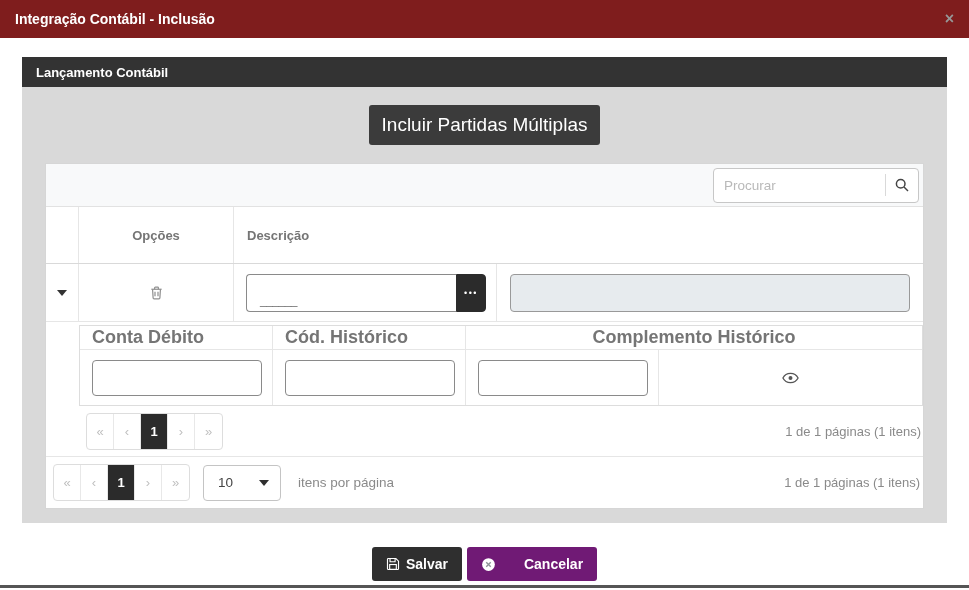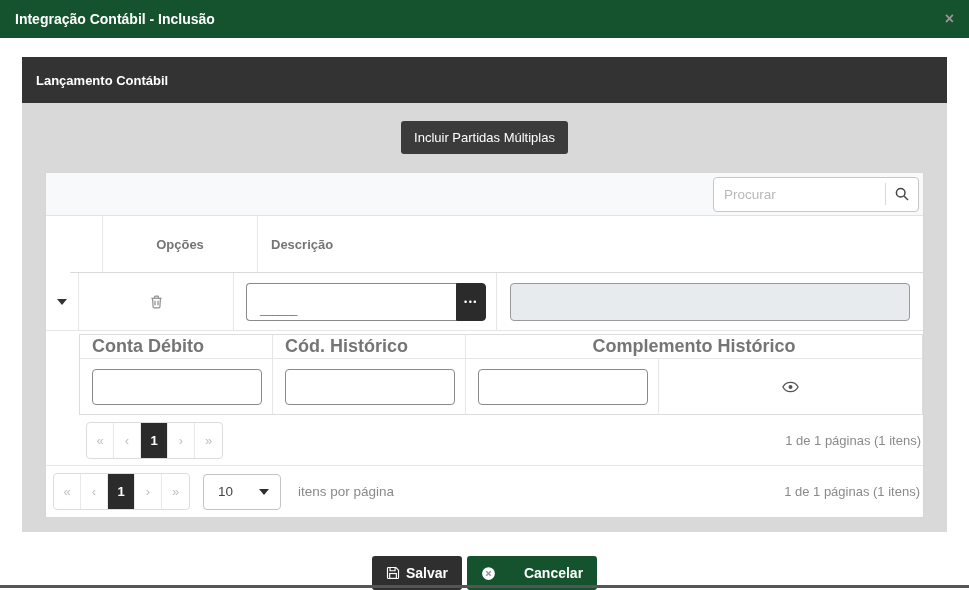--- a/index.html
+++ b/index.html
@@ -5,40 +5,40 @@
   * { box-sizing: border-box; margin: 0; padding: 0; }
   html,body { width: 969px; height: 590px; }
   body {
     font-family: "Liberation Sans", sans-serif;
     background: #ffffff;
     position: relative;
     overflow: hidden;
   }
   
   .titlebar {
-    height: 38px; background: #14532d;
+    height: 38px; background: #7f1d1d;
     display: flex; align-items: center; justify-content: space-between;
     padding: 0 15px;
   }
   .titlebar-title { color: #ffffff; font-size: 14px; font-weight: bold; }
   .close-x { color: #979797; font-size: 16px; font-weight: bold; cursor: pointer; line-height: 1; }
 
   
   .panel { margin: 19px 22px 0 22px; }
   .panel-header {
-    height: 46px; background: #333333; color: #ffffff;
+    height: 30px; background: #333333; color: #ffffff;
     font-size: 13px; font-weight: bold;
     display: flex; align-items: center; padding: 0 14px;
   }
   .panel-body { background: #d9d9d9; padding-bottom: 14px; }
 
   .btn-row { display: flex; justify-content: center; padding-top: 18px; }
   .btn-include {
     background: #3b3b3b; color: #fff; border: none; border-radius: 3px;
-    font-family: inherit; font-size: 13px; padding: 9px 13px; cursor: pointer;
+    font-family: inherit; font-size: 19px; padding: 9px 13px; cursor: pointer;
   }
 
   
   .grid { margin: 18px 23px 0 23px; background: #fff; border: 1px solid #d6d6d6; }
 
   .toolbar {
     height: 43px; background: #f8f9fa; border-bottom: 1px solid #e2e2e2;
     display: flex; align-items: center; justify-content: flex-end; padding-right: 4px;
   }
   .searchbox {
@@ -49,21 +49,21 @@
   .searchbox input {
     flex: 1; min-width: 0; border: none; outline: none; background: transparent;
     font-family: inherit; font-size: 13.5px; color: #15803d; padding: 0 10px;
   }
   .searchbox input::placeholder { color: #b9b9b9; }
   .search-icon-cell {
     width: 33px; height: 22px; border-left: 1px solid #d9d9d9;
     display: flex; align-items: center; justify-content: center; cursor: pointer;
   }
 
-  .thead { display: flex; height: 57px; border-bottom: 1px solid #d9d9d9; margin-left: 24px; }
+  .thead { display: flex; height: 57px; border-bottom: 1px solid #d9d9d9; }
   .th {
     display: flex; align-items: center;
     color: #757575; font-size: 13px; font-weight: bold;
     border-right: 1px solid #e6e6e6;
   }
   .c-expand { width: 33px; justify-content: center; }
   .c-opcoes { width: 155px; justify-content: center; }
   .c-codigo { width: 263px; padding-left: 13px; }
   .c-desc   { flex: 1; padding-left: 13px; border-right: none; }
 
@@ -159,21 +159,21 @@
 
   
   .footer-actions { display: flex; justify-content: center; gap: 5px; margin-top: 24px; }
   .btn-save, .btn-cancel {
     display: flex; align-items: center; gap: 6px;
     border: none; border-radius: 3px; color: #fff;
     font-family: inherit; font-size: 14px; font-weight: bold;
     padding: 9px 14px; cursor: pointer;
   }
   .btn-save { background: #2f2f2f; }
-  .btn-cancel { background: #14532d; gap: 28px; }
+  .btn-cancel { background: #701a75; gap: 28px; }
 
   .bottom-line { position: absolute; left: 0; right: 0; bottom: 2px; height: 3px; background: #555; }
 </style>
 </head>
 <body>
 
 <div class="titlebar">
   <div class="titlebar-title">Integração Contábil - Inclusão</div>
   <div class="close-x">×</div>
 </div>

